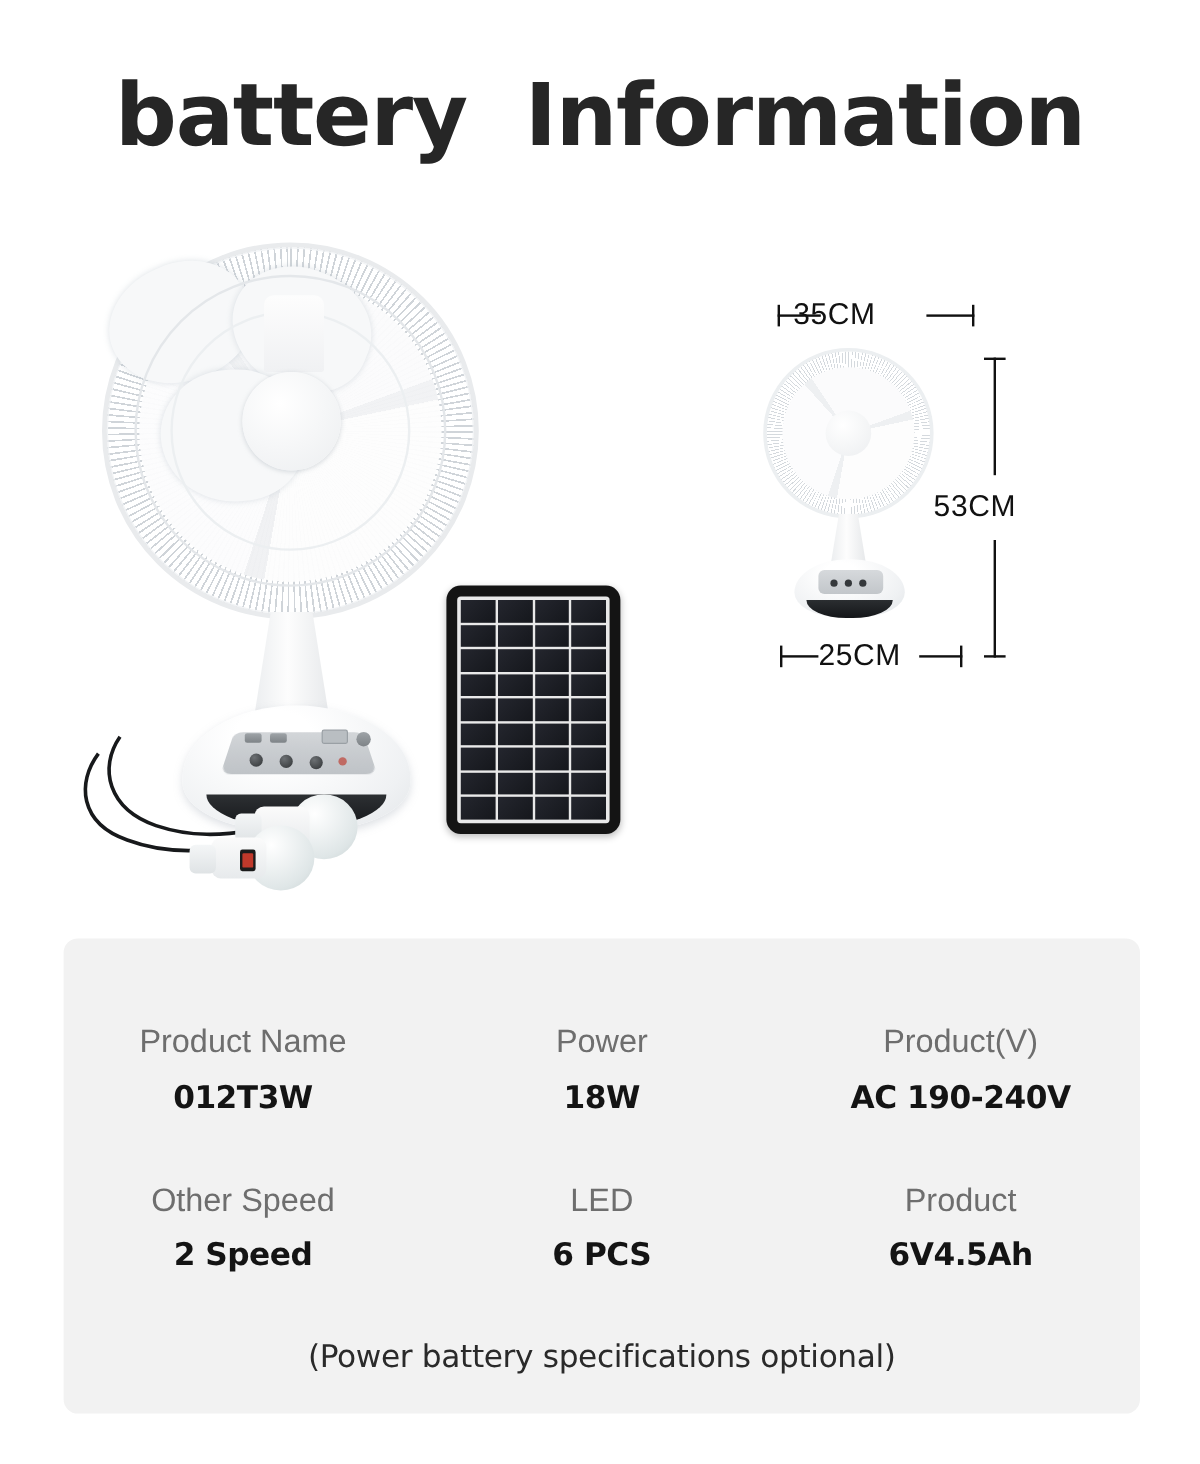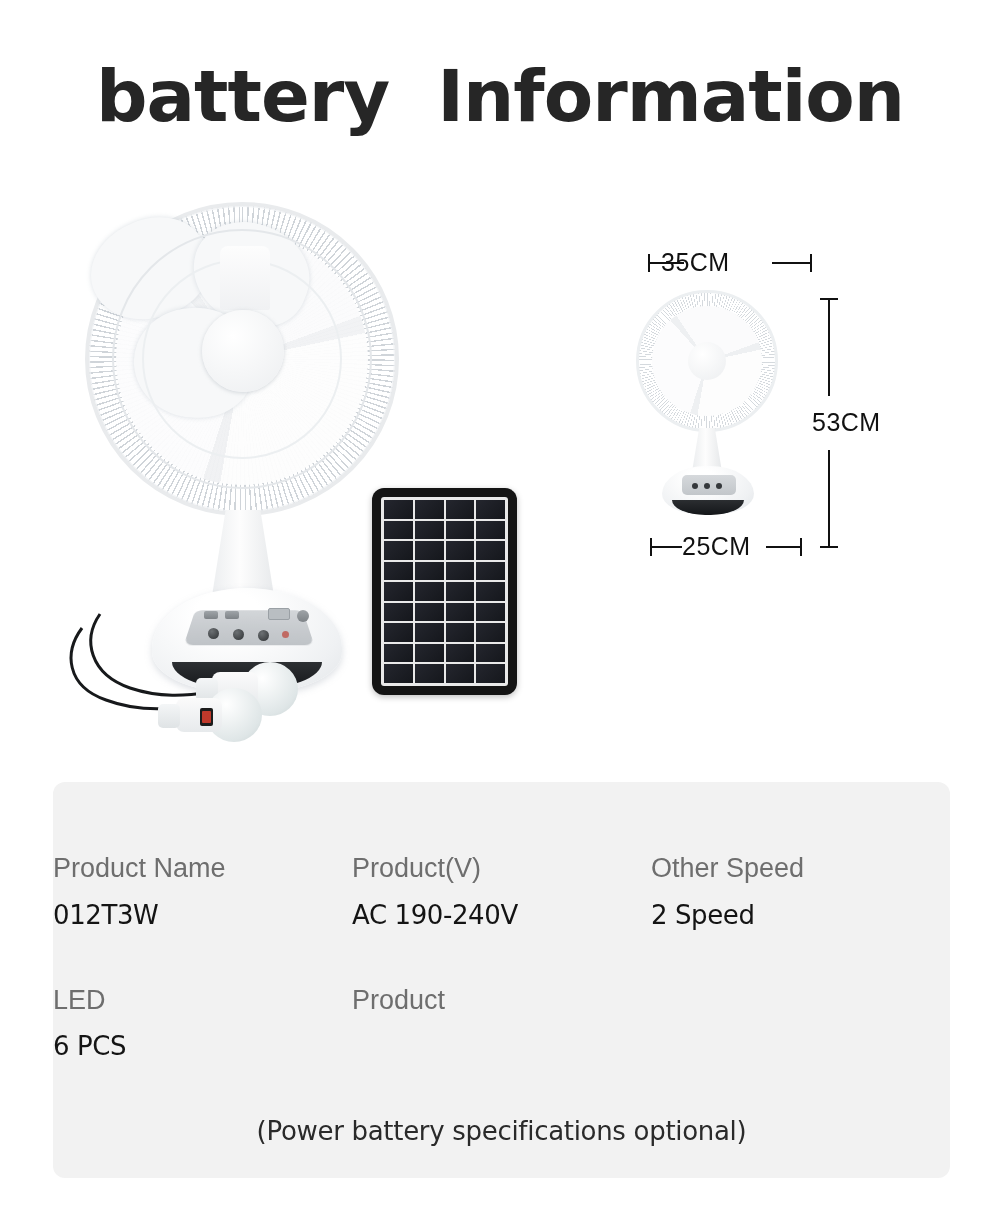--- a/index.html
+++ b/index.html
@@ -204,27 +204,27 @@
   
   #spec-panel {
     position: absolute; left: 53px; top: 782px; width: 897px; height: 396px;
     background: #f2f2f2; border-radius: 12px;
   }
   .spec-grid {
     position: absolute; left: 0; top: 72px; width: 100%;
     display: grid; grid-template-columns: repeat(3, 1fr);
     row-gap: 56px;
   }
-  .spec-cell { text-align: left; }
+  .spec-cell { text-align: center; }
   .spec-label {
     font-size: 27px; color: #6e6e6e; font-weight: normal;
     font-family: "Liberation Sans", sans-serif; line-height: 1.1;
   }
   .spec-value {
-    margin-top: 16px; font-size: 26px; font-weight: normal; color: #141414;
+    margin-top: 16px; font-size: 26px; font-weight: bold; color: #141414;
     font-family: "DejaVu Sans", sans-serif; letter-spacing: -.4px;
   }
   #spec-footnote {
     position: absolute; left: 0; bottom: 32px; width: 100%;
     text-align: center; font-size: 26px; color: #2a2a2a;
     font-family: "DejaVu Sans", sans-serif; letter-spacing: -.3px;
   }
 </style>
 </head>
 <body>
@@ -334,21 +334,21 @@
       <div class="cap-v" style="left:648px;top:94px;"></div>
       <div class="dim-line-h" style="left:648px;top:102px;width:36px;"></div>
       <div class="dim-label" style="left:661px;top:88px;">35CM</div>
       <div class="dim-line-h" style="left:772px;top:102px;width:40px;"></div>
       <div class="cap-v" style="left:810px;top:94px;"></div>
     </div>
 
     <div>
       <div class="cap-h" style="left:820px;top:138px;"></div>
       <div class="dim-line-v" style="left:828px;top:138px;height:98px;"></div>
-      <div class="dim-label" style="left:812px;top:248px;">53CM</div>
+      <div class="dim-label" style="left:778px;top:248px;">53CM</div>
       <div class="dim-line-v" style="left:828px;top:290px;height:98px;"></div>
       <div class="cap-h" style="left:820px;top:386px;"></div>
     </div>
 
     <div>
       <div class="cap-v" style="left:650px;top:378px;"></div>
       <div class="dim-line-h" style="left:650px;top:386px;width:32px;"></div>
       <div class="dim-label" style="left:682px;top:372px;">25CM</div>
       <div class="dim-line-h" style="left:766px;top:386px;width:36px;"></div>
       <div class="cap-v" style="left:800px;top:378px;"></div>
@@ -357,33 +357,38 @@
   </div>
 
   <div id="spec-panel">
     <div class="spec-grid">
 
       <div class="spec-cell">
         <div class="spec-label">Product Name</div>
         <div class="spec-value">012T3W</div>
       </div>
       <div class="spec-cell">
+        <div class="spec-label">Power</div>
+        <div class="spec-value">18W</div>
+      </div>
+      <div class="spec-cell">
         <div class="spec-label">Product(V)</div>
         <div class="spec-value">AC 190-240V</div>
       </div>
 
       <div class="spec-cell">
         <div class="spec-label">Other Speed</div>
         <div class="spec-value">2 Speed</div>
       </div>
       <div class="spec-cell">
         <div class="spec-label">LED</div>
         <div class="spec-value">6 PCS</div>
       </div>
       <div class="spec-cell">
         <div class="spec-label">Product</div>
+        <div class="spec-value">6V4.5Ah</div>
       </div>
 
     </div>
     <div id="spec-footnote">(Power battery specifications optional)</div>
   </div>
 
 </div>
 
 </body></html>

